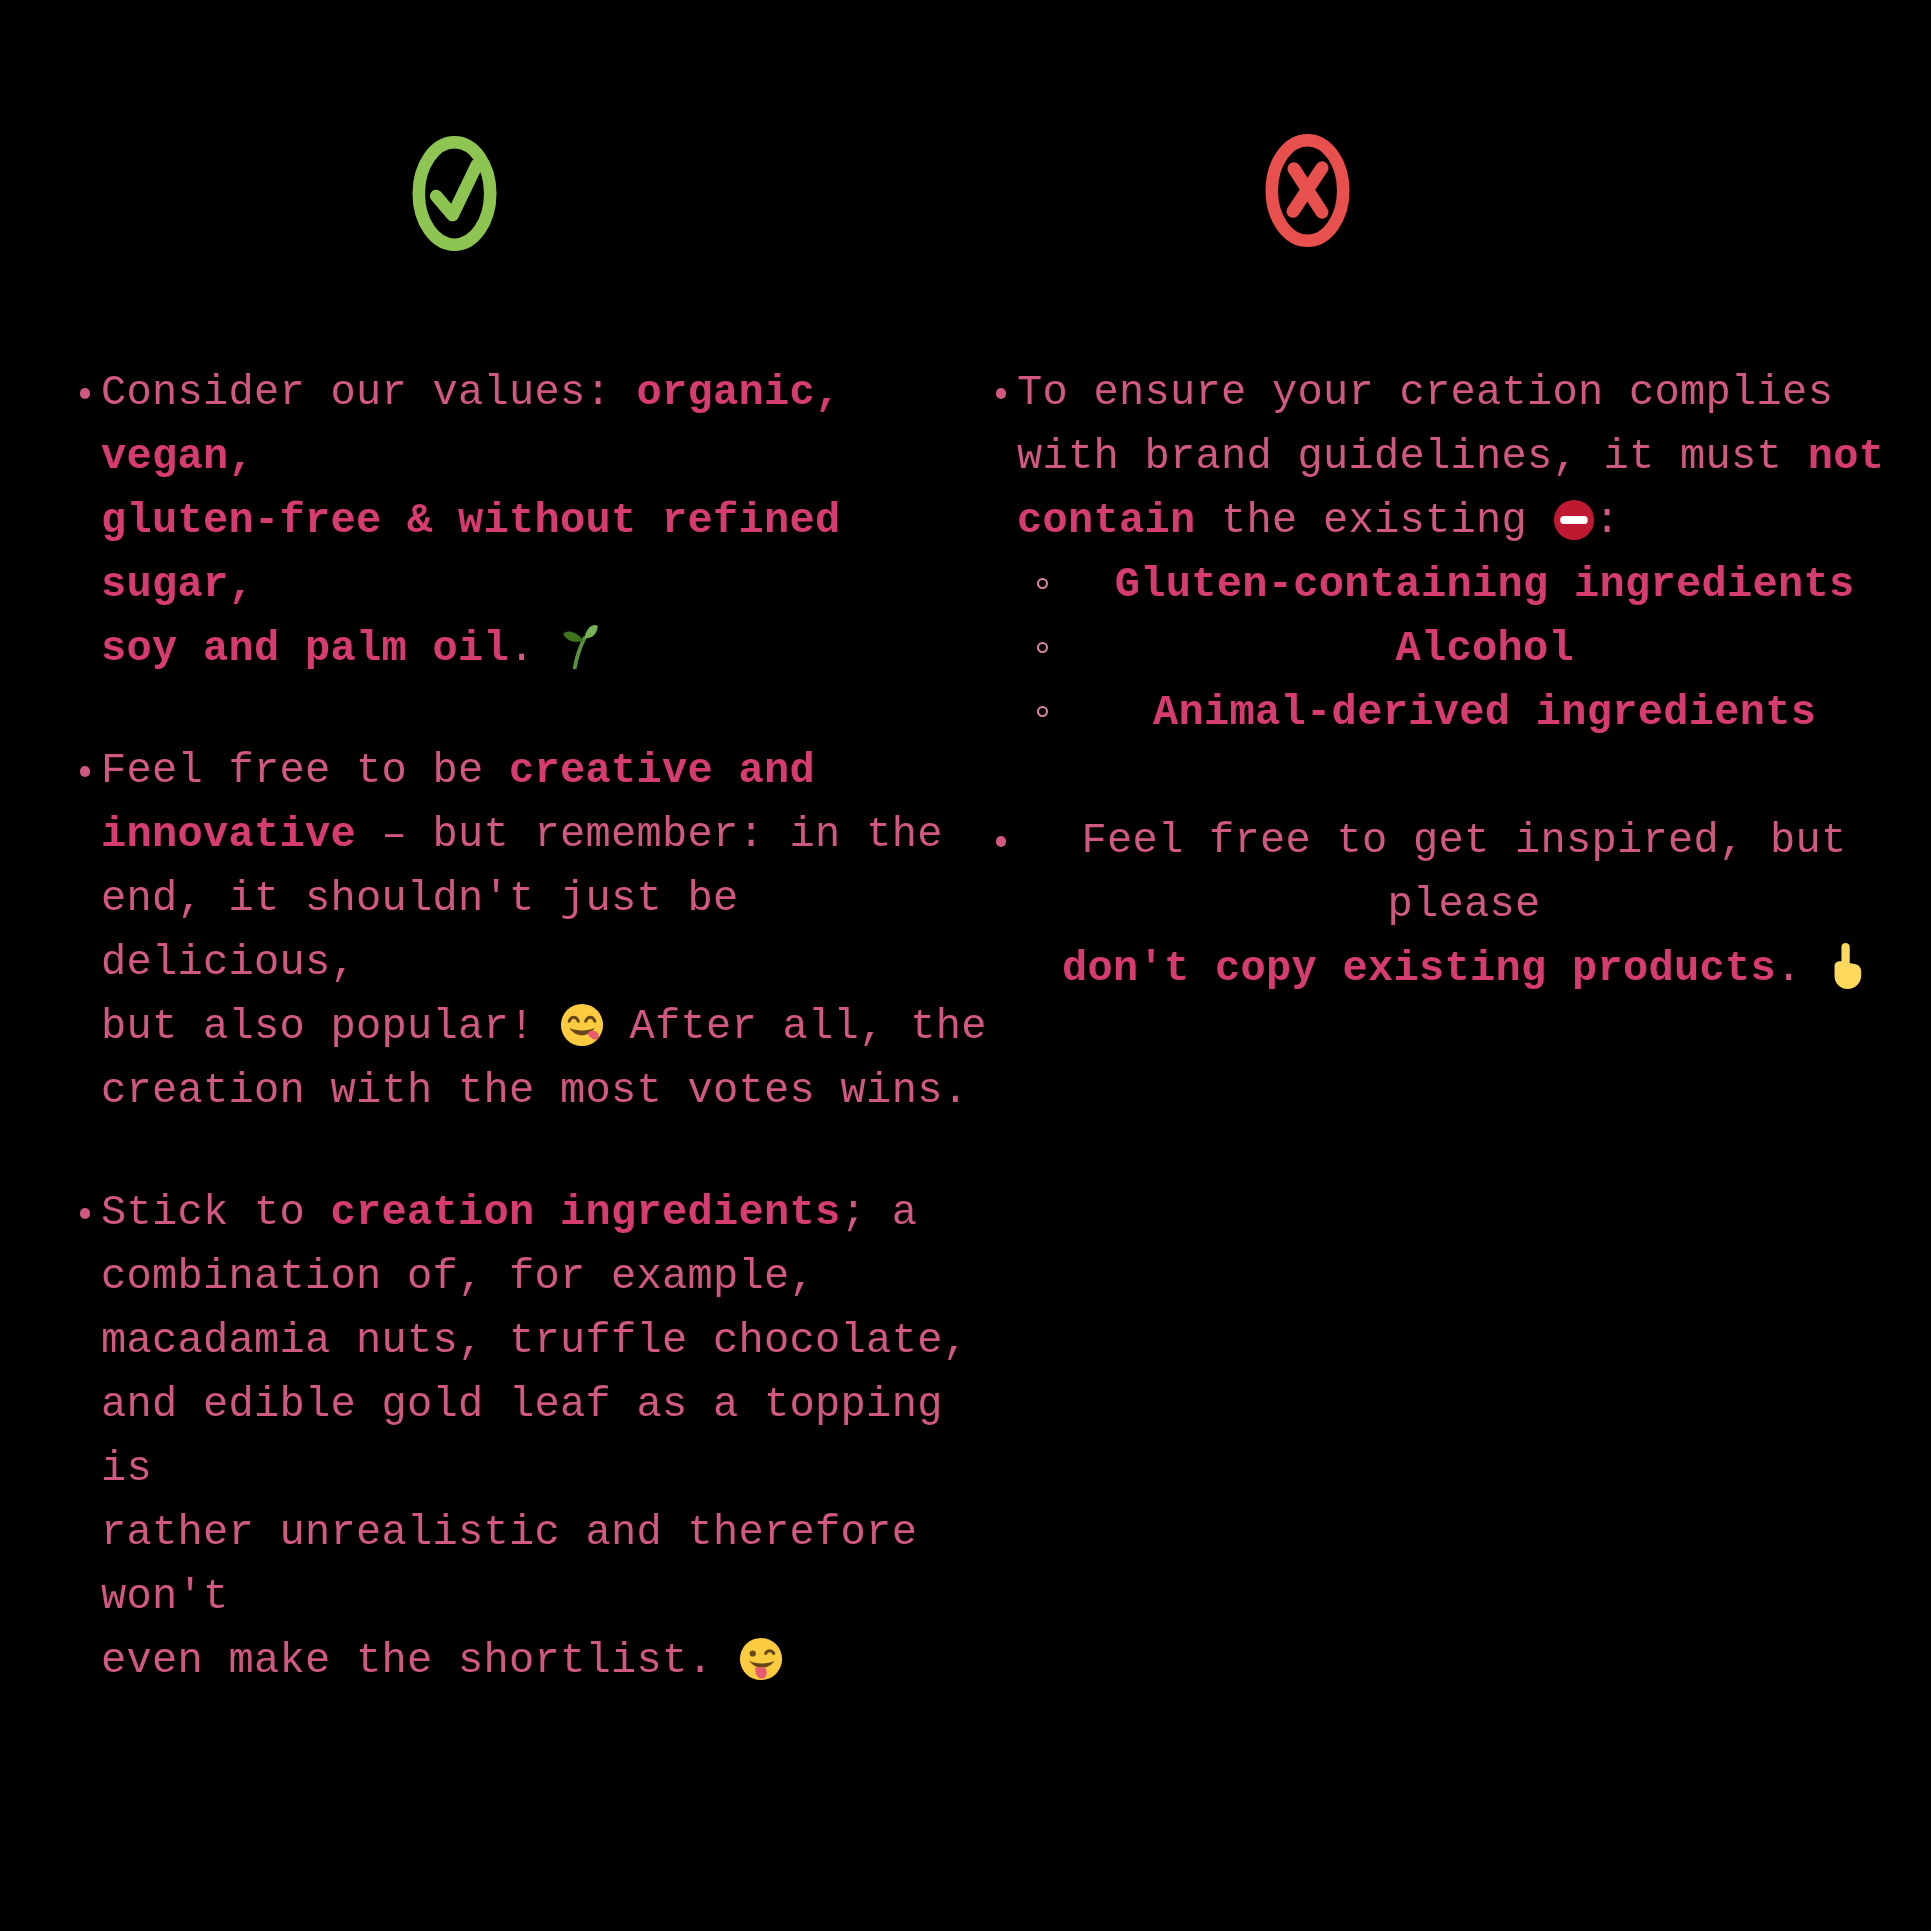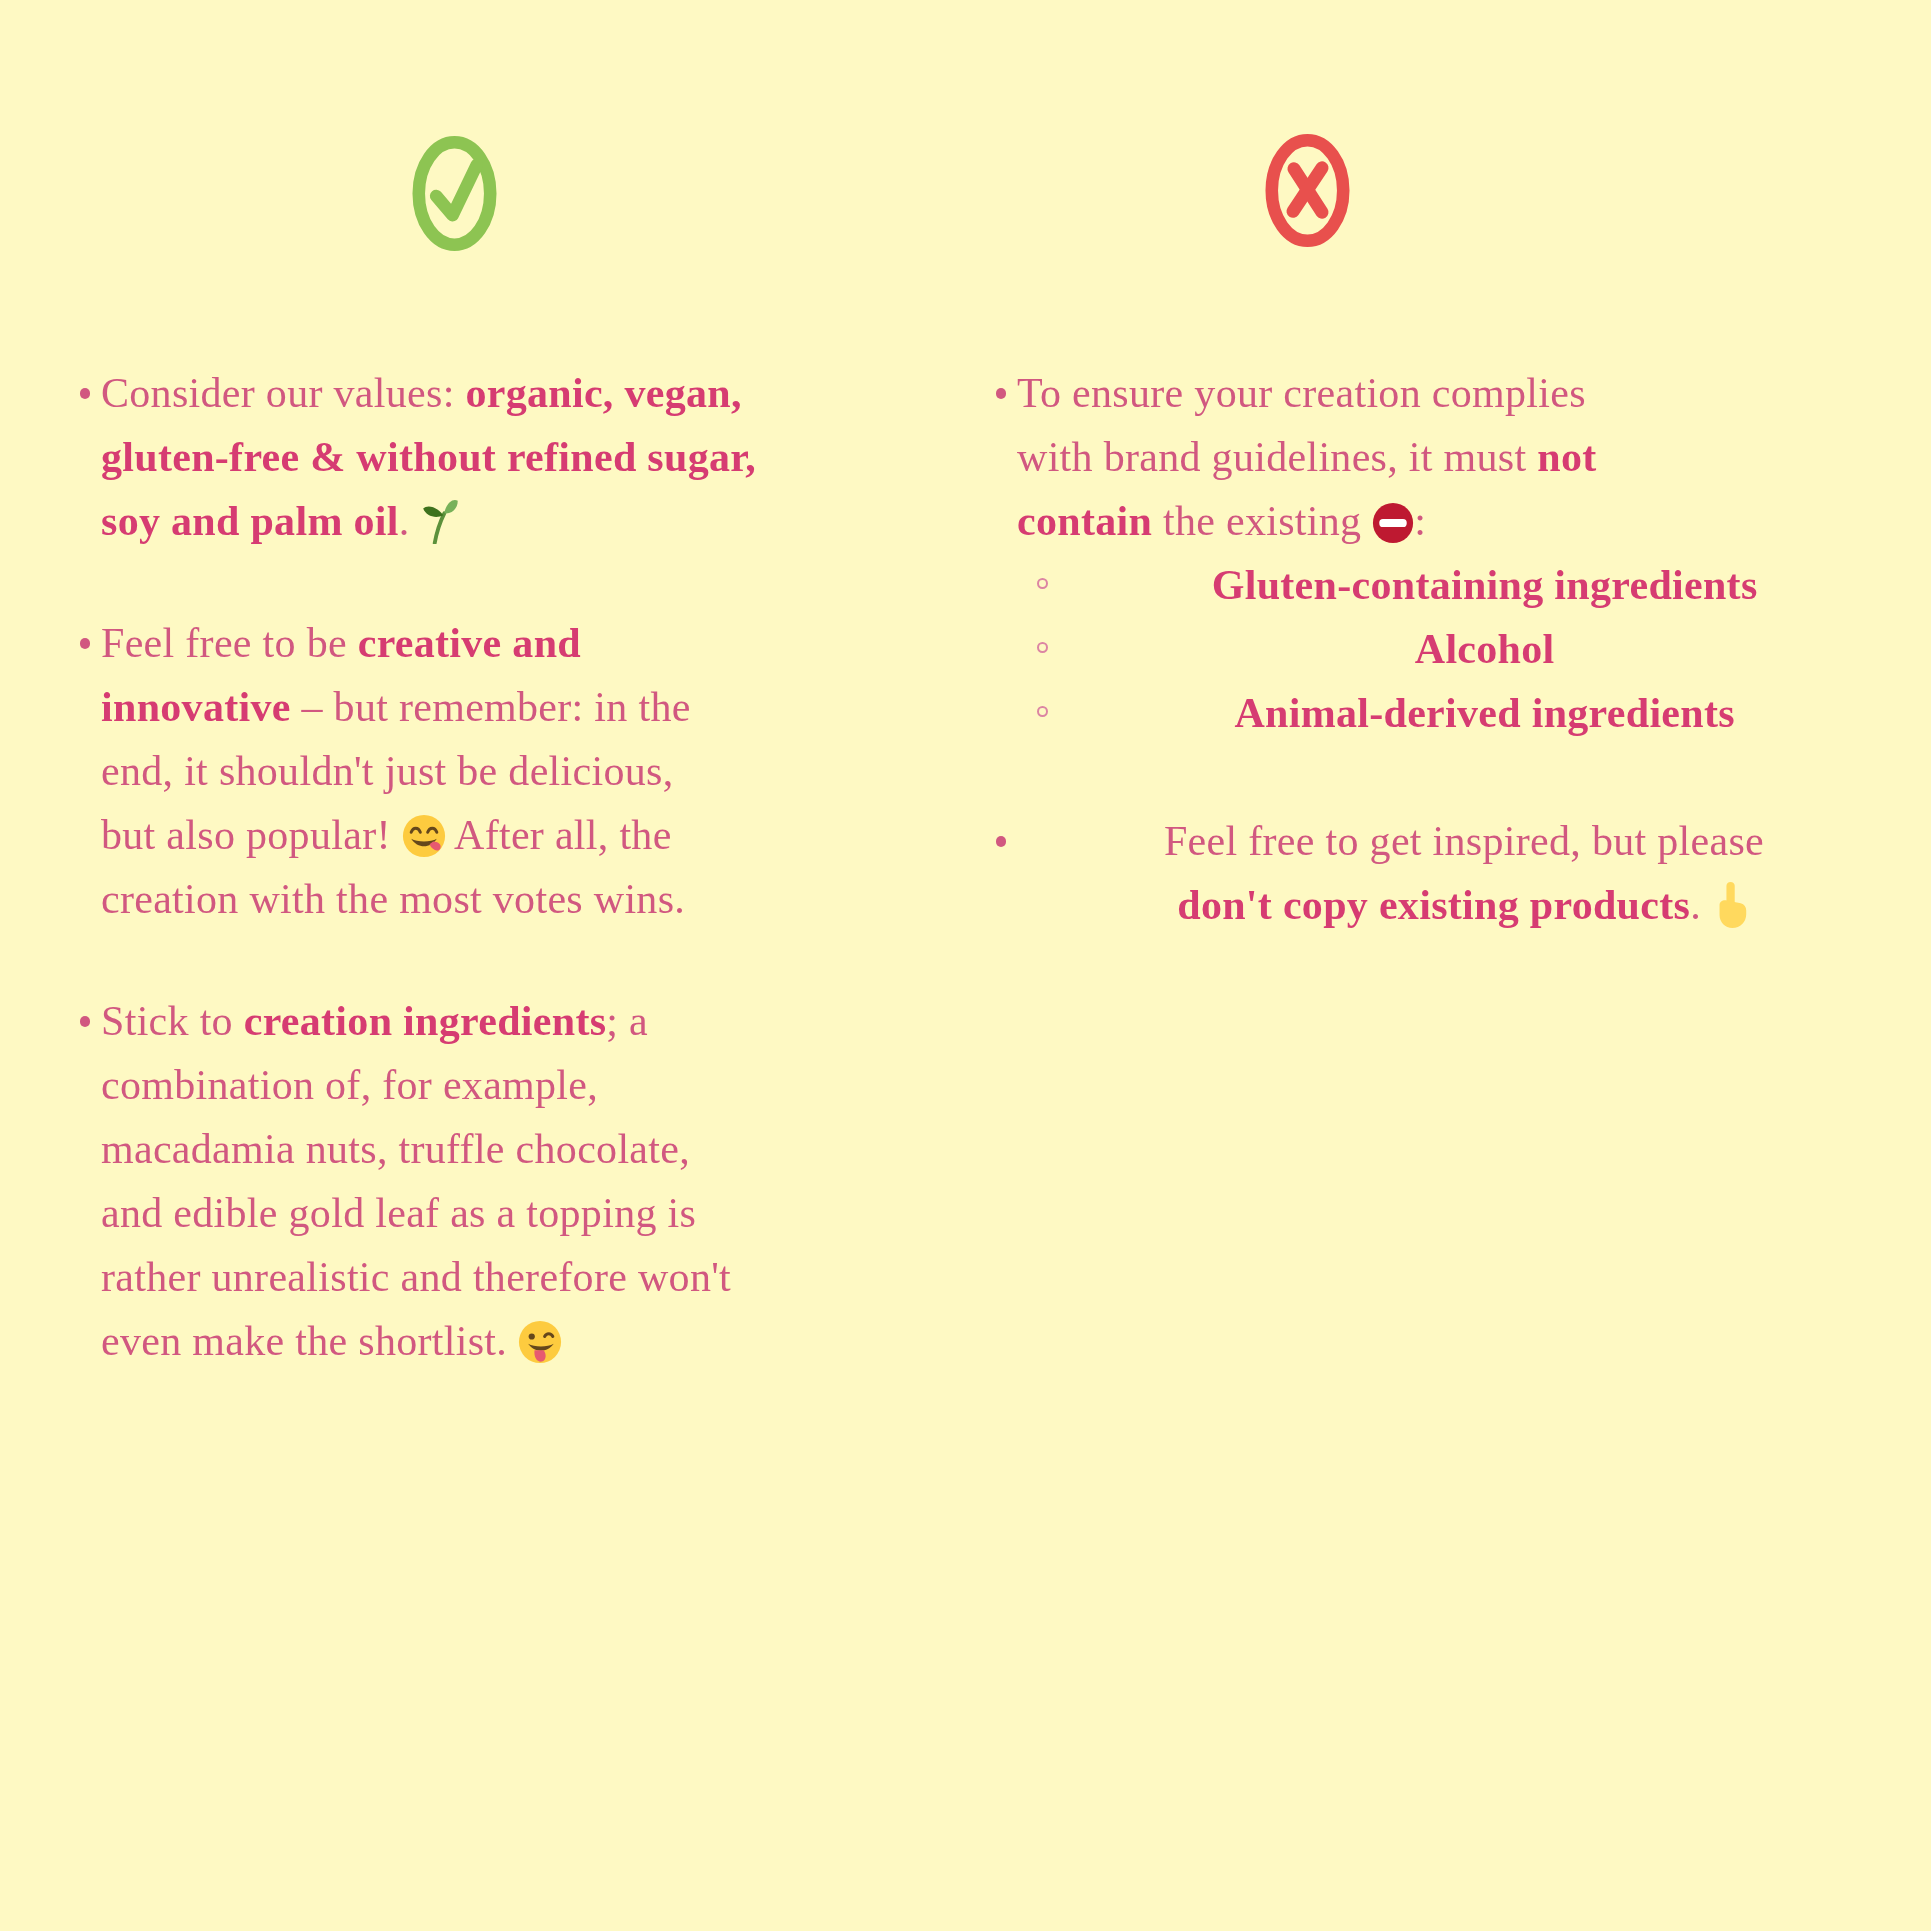--- a/index.html
+++ b/index.html
@@ -1,17 +1,17 @@
 <!DOCTYPE html>
 <html><head>
 <meta charset="utf-8">
 <style>
   html,body{margin:0;padding:0;background:#fff;}
-  .canvas{position:relative;width:1931px;height:1931px;background:#fef9c3;overflow:hidden;
-          font-family:Liberation Serif, serif;}
+  .canvas{position:relative;width:1931px;height:1931px;background:#000000;overflow:hidden;
+          font-family:Liberation Mono, monospace;}
   .top-icon{position:absolute;}
   #check-icon{left:412px;top:135px;}
   #cross-icon{left:1265px;top:133px;}
   ul.col{position:absolute;top:361px;width:917px;margin:0;padding:0;list-style:none;
          font-size:42px;line-height:64px;letter-spacing:0.3px;color:#d15880;}
   ul#dos-list{left:78px;}
   ul#donts-list{left:994px;}
   ul.col > li{position:relative;padding-left:23px;margin:0 0 58px 0;white-space:pre-wrap;}
   ul.col > li::before{content:"";position:absolute;left:1.9px;top:27px;width:10.6px;height:10.6px;
          border-radius:50%;background:#d15880;}

